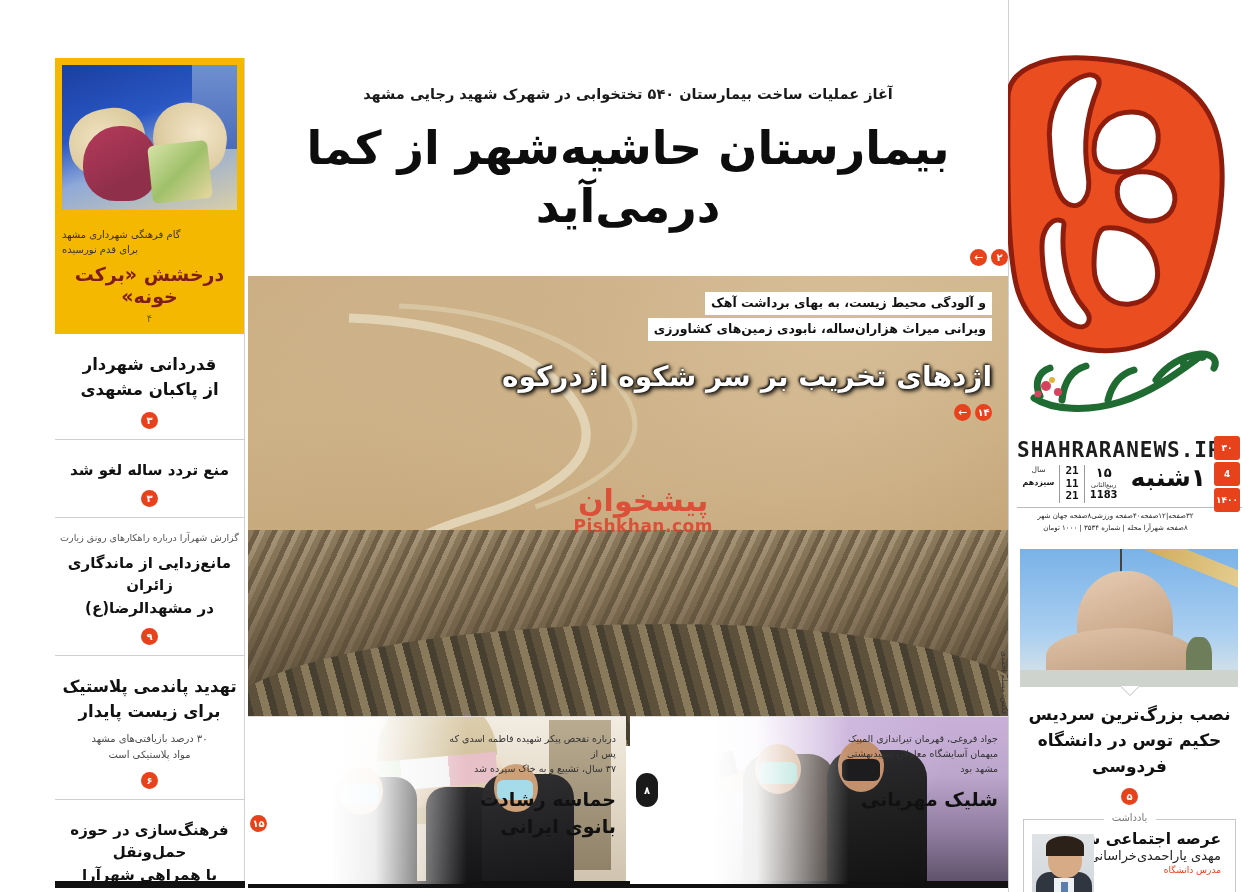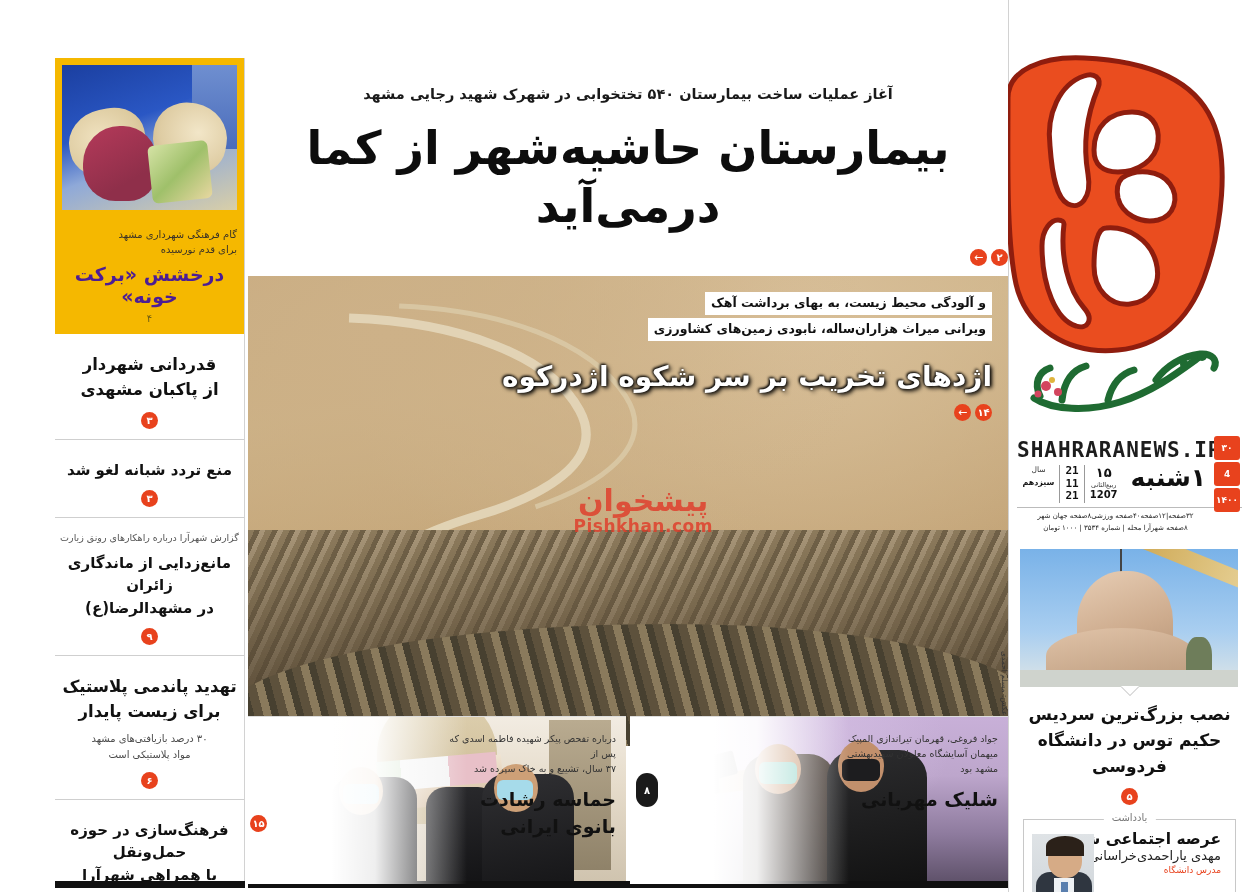--- a/index.html
+++ b/index.html
@@ -55,25 +55,25 @@
   }
   .side-feature .photo .sleeve{
     position:absolute; right:0; top:0; width:26%; height:58%;
     background:linear-gradient(180deg,#6f8fd0,#4a6cbb);
   }
   .arrow-down{
     width:0;height:0;border-left:9px solid transparent;border-right:9px solid transparent;
     border-top:9px solid #f5b800; margin:0 auto;
   }
   .side-feature .kicker{
-    font-size:10px; line-height:1.5; text-align:right; color:#3a3226;
+    font-size:10px; line-height:1.5; text-align:left; color:#3a3226;
     margin-top:8px;
   }
   .side-feature .title{
-    font-size:19px; font-weight:bold; text-align:center; color:#4c1d95;
+    font-size:19px; font-weight:bold; text-align:center; color:#7f1d1d;
     margin-top:6px; letter-spacing:-0.3px;
   }
   .side-feature .pg{
     text-align:center; margin-top:6px; font-size:10px; color:#6d5c12;
   }
   .side-item{ padding:13px 4px 10px 4px; border-bottom:1px solid #cfcfcf; }
   .side-item:last-child{ border-bottom:none; }
   .side-item .kicker{ font-size:9.5px; line-height:1.55; color:#555; text-align:center; }
   .side-item .headline{
     font-size:16.5px; font-weight:bold; color:#111; text-align:center;
@@ -325,21 +325,21 @@
 
     <div class="side-item">
       <div class="kicker"></div>
       <div class="headline" style="white-space: pre-line;">قدردانی شهردار
 از پاکبان مشهدی</div>
       <div class="sub"></div>
       <div class="pg"><span class="badge-circle">۳</span></div>
     </div>
 
     <div class="side-item">
-      <div class="headline sm">منع تردد شبانه لغو شد</div>
+      <div class="headline sm">منع تردد ساله لغو شد</div>
       <div class="pg"><span class="badge-circle">۳</span></div>
     </div>
 
     <div class="side-item">
       <div class="kicker">گزارش شهرآرا درباره راهکارهای رونق زیارت</div>
       <div class="headline sm" style="white-space: pre-line;">مانع‌زدایی از ماندگاری زائران
 در مشهدالرضا(ع)</div>
       <div class="pg"><span class="badge-circle">۹</span></div>
     </div>
 
@@ -517,21 +517,21 @@
 
       <div class="site-url">SHAHRARANEWS.IR</div>
 
       <div class="date-strip">
         <div class="day-name">۱شنبه</div>
         <div class="date-cell">
           <div class="big">۱۵</div>
           <div style="display:flex;gap:2px;justify-content:center;align-items:center;">
             <span class="sm" style="writing-mode:horizontal-tb;transform:none;font-size:6.5px;">ربیع‌الثانی</span>
           </div>
-          <div class="big" style="font-size:10px;">1207</div>
+          <div class="big" style="font-size:10px;">1183</div>
         </div>
         <div class="date-cell">
           <div class="greg" style="white-space:pre-line;">21
 11
 21</div>
         </div>
         <div class="date-cell" style="border-left:none;">
           <div style="font-size:7.5px;color:#333;">سال</div>
           <div style="font-size:8px;color:#111;font-weight:bold;margin-top:4px;">سیزدهم</div>
         </div>

